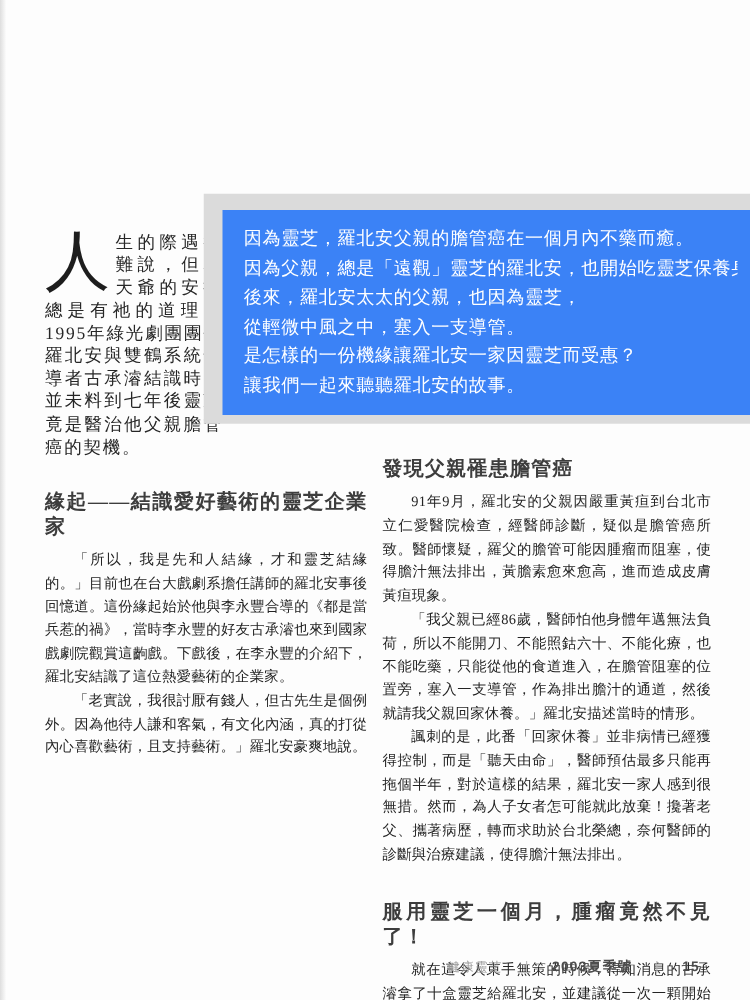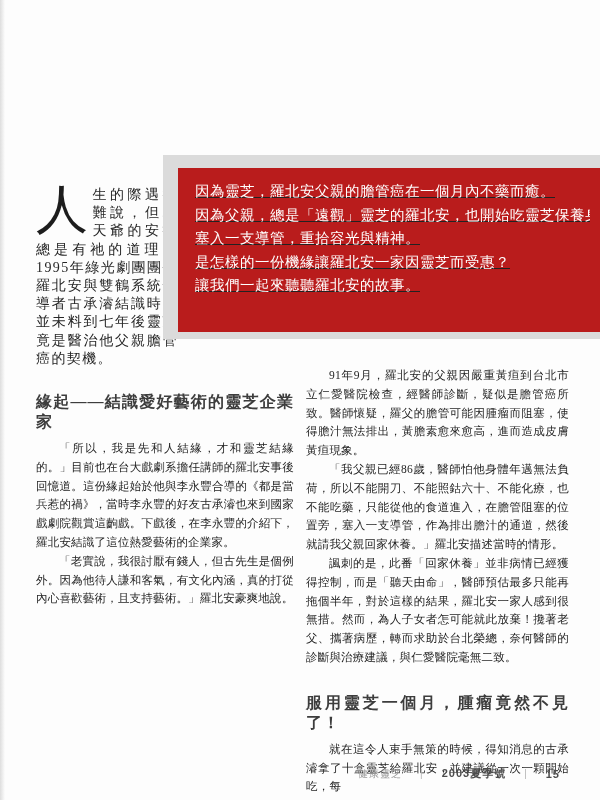--- a/index.html
+++ b/index.html
@@ -64,39 +64,41 @@
 <body>
 
 <div class="page">
   <div class="edge-shadow"></div>
 
   <div class="intro">
     <span class="dropcap">人</span><span>生的際遇很難說，但老天爺的安排總是有祂的道理。1995年綠光劇團團長羅北安與雙鶴系統領導者古承濬結識時，並未料到七年後靈芝竟是醫治他父親膽管癌的契機。</span>
   </div>
 
   <div class="quote-panel" style="background:#dbdbdb;">
-    <div class="quote-box" style="background:#b91c1c;text-decoration:underline;">
+    <div class="quote-box" style="background:#3b82f6;">
       <div class="quote-line">因為靈芝，羅北安父親的膽管癌在一個月內不藥而癒。</div>
       <div class="quote-line">因為父親，總是「遠觀」靈芝的羅北安，也開始吃靈芝保養身體。</div>
-      <div class="quote-line">塞入一支導管，重拾容光與精神。</div>
+      <div class="quote-line">後來，羅北安太太的父親，也因為靈芝，</div>
+      <div class="quote-line">從輕微中風之中，塞入一支導管。</div>
       <div class="quote-line">是怎樣的一份機緣讓羅北安一家因靈芝而受惠？</div>
       <div class="quote-line">讓我們一起來聽聽羅北安的故事。</div>
     </div>
   </div>
 
   <div class="col col-left">
     <h2 class="section-heading">緣起——結識愛好藝術的靈芝企業家</h2>
     <p>「所以，我是先和人結緣，才和靈芝結緣的。」目前也在台大戲劇系擔任講師的羅北安事後回憶道。這份緣起始於他與李永豐合導的《都是當兵惹的禍》，當時李永豐的好友古承濬也來到國家戲劇院觀賞這齣戲。下戲後，在李永豐的介紹下，羅北安結識了這位熱愛藝術的企業家。</p>
     <p>「老實說，我很討厭有錢人，但古先生是個例外。因為他待人謙和客氣，有文化內涵，真的打從內心喜歡藝術，且支持藝術。」羅北安豪爽地說。</p>
   </div>
 
   <div class="col col-right">
+    <h2 class="section-heading">發現父親罹患膽管癌</h2>
     <p>91年9月，羅北安的父親因嚴重黃疸到台北市立仁愛醫院檢查，經醫師診斷，疑似是膽管癌所致。醫師懷疑，羅父的膽管可能因腫瘤而阻塞，使得膽汁無法排出，黃膽素愈來愈高，進而造成皮膚黃疸現象。</p>
     <p>「我父親已經86歲，醫師怕他身體年邁無法負荷，所以不能開刀、不能照鈷六十、不能化療，也不能吃藥，只能從他的食道進入，在膽管阻塞的位置旁，塞入一支導管，作為排出膽汁的通道，然後就請我父親回家休養。」羅北安描述當時的情形。</p>
-    <p>諷刺的是，此番「回家休養」並非病情已經獲得控制，而是「聽天由命」，醫師預估最多只能再拖個半年，對於這樣的結果，羅北安一家人感到很無措。然而，為人子女者怎可能就此放棄！攙著老父、攜著病歷，轉而求助於台北榮總，奈何醫師的診斷與治療建議，與仁愛醫院毫無二致。</p>
+    <p>諷刺的是，此番「回家休養」並非病情已經獲得控制，而是「聽天由命」，醫師預估最多只能再拖個半年，對於這樣的結果，羅北安一家人感到很無措。然而，為人子女者怎可能就此放棄！攙著老父、攜著病歷，轉而求助於台北榮總，奈何醫師的診斷與治療建議，使得膽汁無法排出。</p>
     <h2 class="section-heading second">服用靈芝一個月，腫瘤竟然不見了！</h2>
     <p>就在這令人束手無策的時候，得知消息的古承濬拿了十盒靈芝給羅北安，並建議從一次一顆開始吃，每</p>
   </div>
 
   <div class="footer">
     <span class="mag">健康靈芝</span>
     <span class="sep">|</span>
     <span class="issue">2003夏季號</span>
     <span class="sep">|</span>
     <span class="pagenum">15</span>

